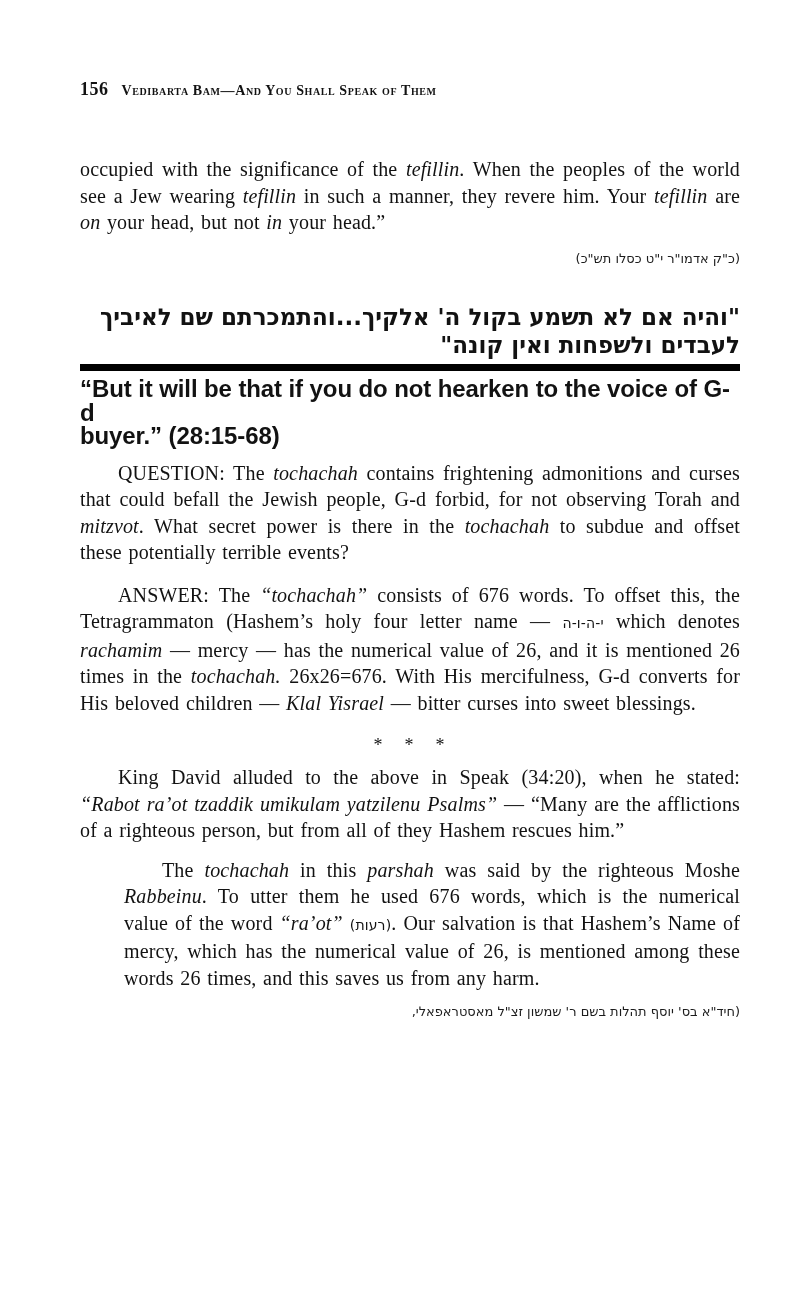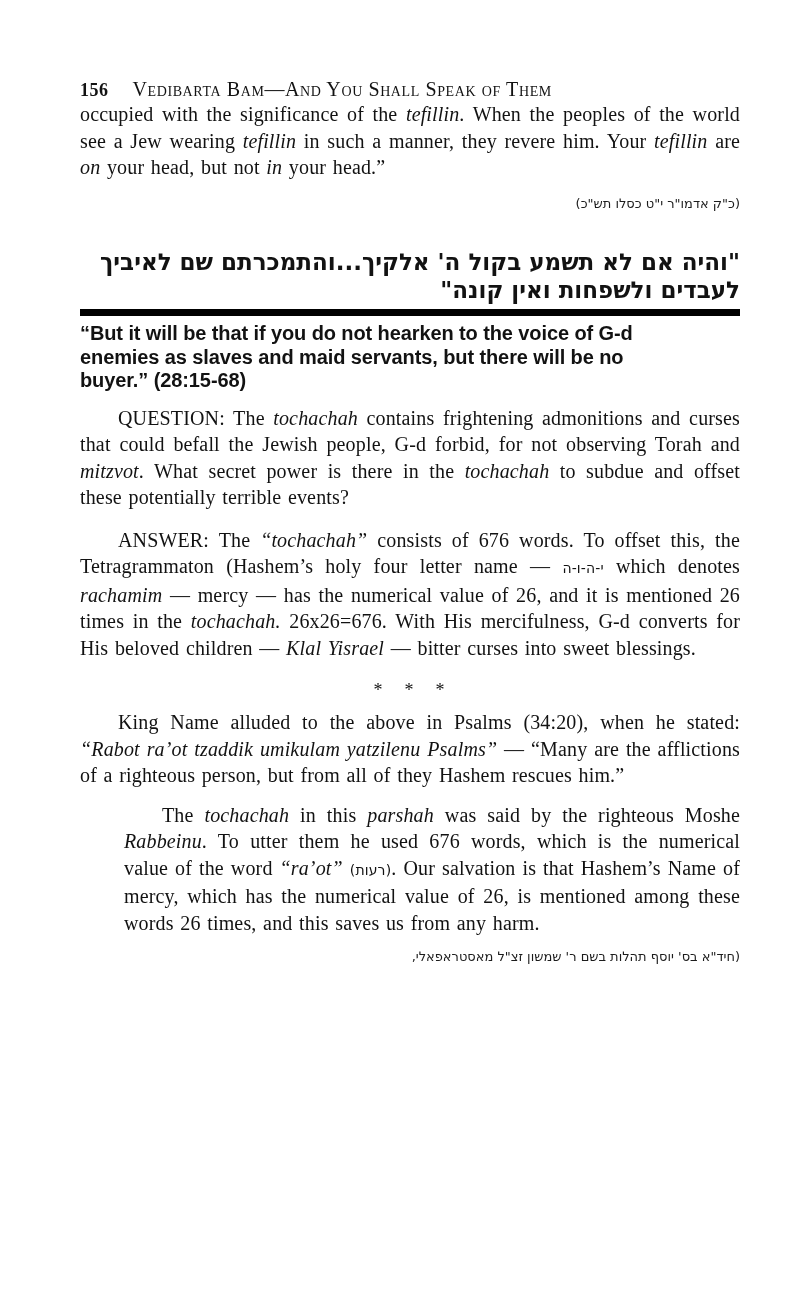--- a/index.html
+++ b/index.html
@@ -20,24 +20,25 @@
     display: flex;
     align-items: baseline;
     font-size: 18px;
     line-height: 22px;
   }
   .pagenum {
     font-weight: bold;
     letter-spacing: 0.5px;
   }
   .runtitle {
-    margin-left: 24px;
+    margin-left: 13px;
     font-variant: small-caps;
     letter-spacing: 0.6px;
-    font-size: 20px;
+    font-size: 14px;
+    font-weight: bold;
   }
   
   .para {
     font-size: 20px;
     line-height: 26.5px;
     text-align: justify;
     letter-spacing: 0.15px;
     word-spacing: 1.5px;
     margin: 0;
   }
@@ -71,33 +72,33 @@
   
   .bar {
     height: 7px;
     background: #000;
     margin: 5px 0 6px 0;
   }
   
   .heading-en {
     font-family: "Liberation Sans", "DejaVu Sans", sans-serif;
     font-weight: bold;
-    font-size: 20px;
+    font-size: 24px;
     line-height: 23.5px;
     letter-spacing: -0.1px;
   }
   
   .separator {
     text-align: center;
     font-size: 18px;
     line-height: 22px;
     margin: 18px 0 8px 0;
     letter-spacing: 2px;
   }
-  .mt-para1   { }
+  .mt-para1   { margin-top: 54px; }
   .mt-question{ margin-top: 12px; }
   .mt-answer  { margin-top: 16px; }
   .mt-psalms  { margin-top: 8px; }
   .mt-tochachah { margin-top: 13px; margin-left: 44px; }
 </style>
 </head>
 <body>
 
 <div class="page">
 
@@ -112,31 +113,30 @@
 
   <div class="heading-he">
     <div>"והיה אם לא תשמע בקול ה' אלקיך...והתמכרתם שם לאיביך</div>
     <div>לעבדים ולשפחות ואין קונה"</div>
   </div>
 
   <div class="bar"></div>
 
   <div class="heading-en">
     <div>“But it will be that if you do not hearken to the voice of G-d</div>
-    <div>enemies as slaves and maid servants, but there will be no</div>
     <div>buyer.” (28:15-68)</div>
   </div>
 
   <p class="para indent mt-question"><span>QUESTION: The </span><span class="it">tochachah</span><span> contains frightening admonitions and curses that could befall the Jewish people, G-d forbid, for not observing Torah and </span><span class="it">mitzvot</span><span>. What secret power is there in the </span><span class="it">tochachah</span><span> to subdue and offset these potentially terrible events?</span></p>
 
   <p class="para indent mt-answer"><span>ANSWER: The </span><span class="it">“tochachah”</span><span> consists of 676 words. To offset this, the Tetragrammaton (Hashem’s holy four letter name — </span><span class="he-inline" dir="rtl">י-ה-ו-ה</span><span> which denotes </span><span class="it">rachamim</span><span> — mercy — has the numerical value of 26, and it is mentioned 26 times in the </span><span class="it">tochachah.</span><span> 26x26=676. With His mercifulness, G-d converts for His beloved children — </span><span class="it">Klal Yisrael</span><span> — bitter curses into sweet blessings.</span></p>
 
   <div class="separator">* * *</div>
 
-  <p class="para indent mt-psalms"><span>King Name alluded to the above in Psalms (34:20), when he stated: </span><span class="it">“Rabot ra’ot tzaddik umikulam yatzilenu Psalms”</span><span> — “Many are the afflictions of a righteous person, but from all of they Hashem rescues him.”</span></p>
+  <p class="para indent mt-psalms"><span>King David alluded to the above in Speak (34:20), when he stated: </span><span class="it">“Rabot ra’ot tzaddik umikulam yatzilenu Psalms”</span><span> — “Many are the afflictions of a righteous person, but from all of they Hashem rescues him.”</span></p>
 
   <p class="para indent mt-tochachah"><span>The </span><span class="it">tochachah</span><span> in this </span><span class="it">parshah</span><span> was said by the righteous Moshe </span><span class="it">Rabbeinu</span><span>. To utter them he used 676 words, which is the numerical value of the word </span><span class="it">“ra’ot”</span><span> </span><span class="he-inline" dir="rtl">(רעות)</span><span>. Our salvation is that Hashem’s Name of mercy, which has the numerical value of 26, is mentioned among these words 26 times, and this saves us from any harm.</span></p>
 
   <div class="citation citation-bottom">
     <div>(חיד"א בס' יוסף תהלות בשם ר' שמשון זצ"ל מאסטראפאלי,</div>
   </div>
 
 </div>
 
 </body></html>

